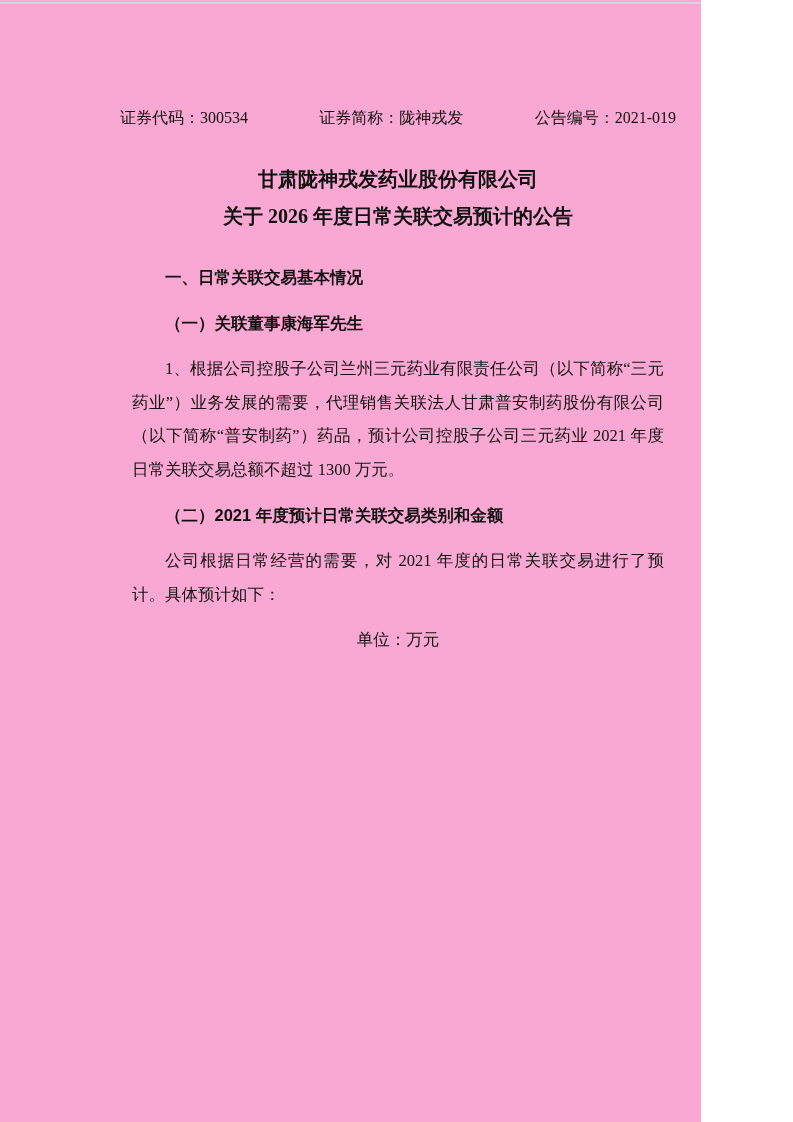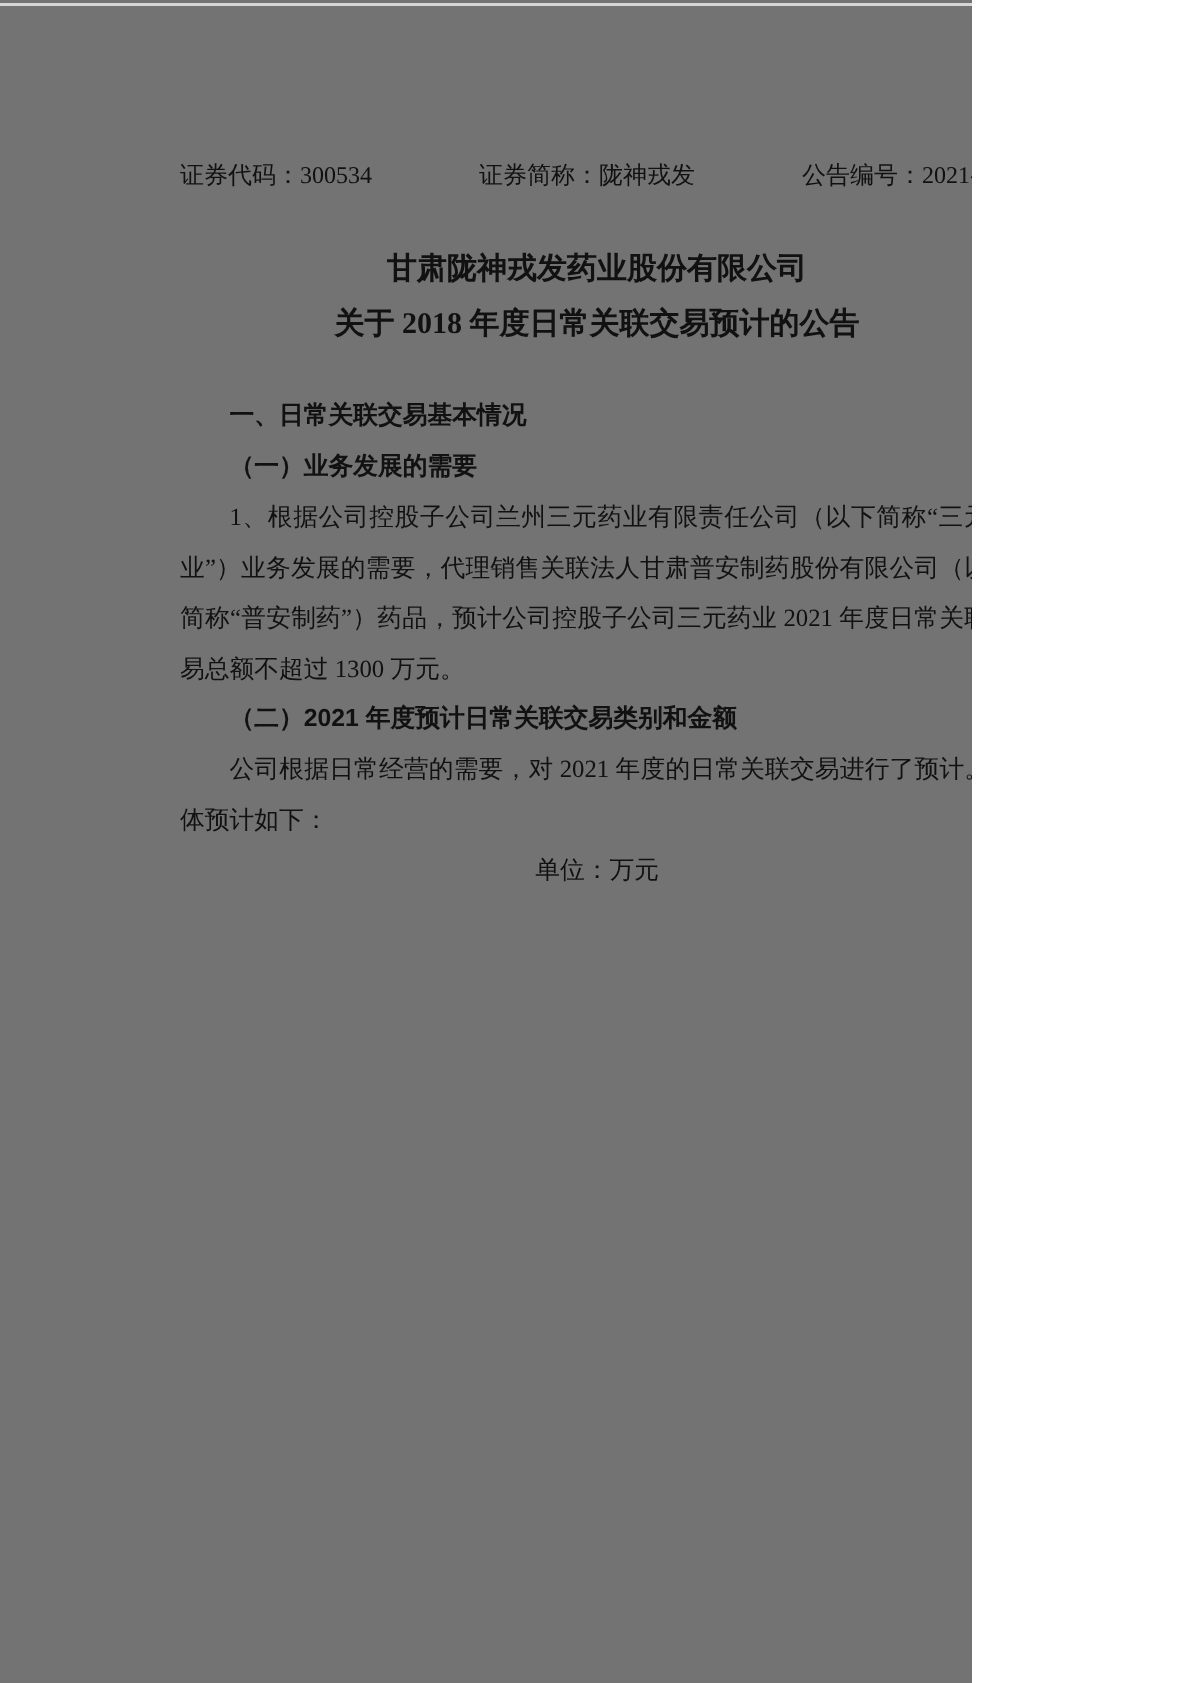--- a/index.html
+++ b/index.html
@@ -2,23 +2,23 @@
 <html><head>
 <meta charset="utf-8">
 <style>
   html, body {
     margin: 0;
     padding: 0;
     background: #ffffff;
   }
   .page {
     position: relative;
-    width: 648px;
+    width: 701px;
     height: 1122px;
-    background: #737373;
+    background: #f9a8d4;
     overflow: hidden;
     font-family: "Liberation Serif", "DejaVu Serif", serif;
     color: #111111;
   }
   .top-scan-line {
     position: absolute;
     top: 2px;
     left: 0;
     width: 100%;
     height: 2px;
@@ -54,21 +54,21 @@
     text-indent: 2em;
     text-align: justify;
   }
   .body-block {
     margin-top: 26px;
     font-size: 16.5px;
     line-height: 33.6px;
     text-align: justify;
   }
   .body-block p {
-    margin: 0;
+    margin: 12px;
     text-indent: 2em;
   }
   .heading {
     font-family: "Liberation Sans", "DejaVu Sans", sans-serif;
     font-weight: 700;
     text-indent: 2em;
     text-align: left;
   }
   .unit-note {
     text-indent: 0 !important;
@@ -84,27 +84,27 @@
   <div class="content">
 
     <div class="doc-header">
       <span>证券代码：300534</span>
       <span>证券简称：陇神戎发</span>
       <span>公告编号：2021-019</span>
     </div>
 
     <div class="doc-title">
       <div>甘肃陇神戎发药业股份有限公司</div>
-      <div>关于 2018 年度日常关联交易预计的公告</div>
+      <div>关于 2026 年度日常关联交易预计的公告</div>
     </div>
 
 
     <div class="body-block">
       <p class="heading">一、日常关联交易基本情况</p>
-      <p class="heading">（一）业务发展的需要</p>
+      <p class="heading">（一）关联董事康海军先生</p>
       <p>1、根据公司控股子公司兰州三元药业有限责任公司（以下简称“三元药业”）业务发展的需要，代理销售关联法人甘肃普安制药股份有限公司（以下简称“普安制药”）药品，预计公司控股子公司三元药业 2021 年度日常关联交易总额不超过 1300 万元。</p>
       <p class="heading">（二）2021 年度预计日常关联交易类别和金额</p>
       <p>公司根据日常经营的需要，对 2021 年度的日常关联交易进行了预计。具体预计如下：</p>
       <p class="unit-note">单位：万元</p>
     </div>
 
   </div>
 </div>
 
 </body></html>

